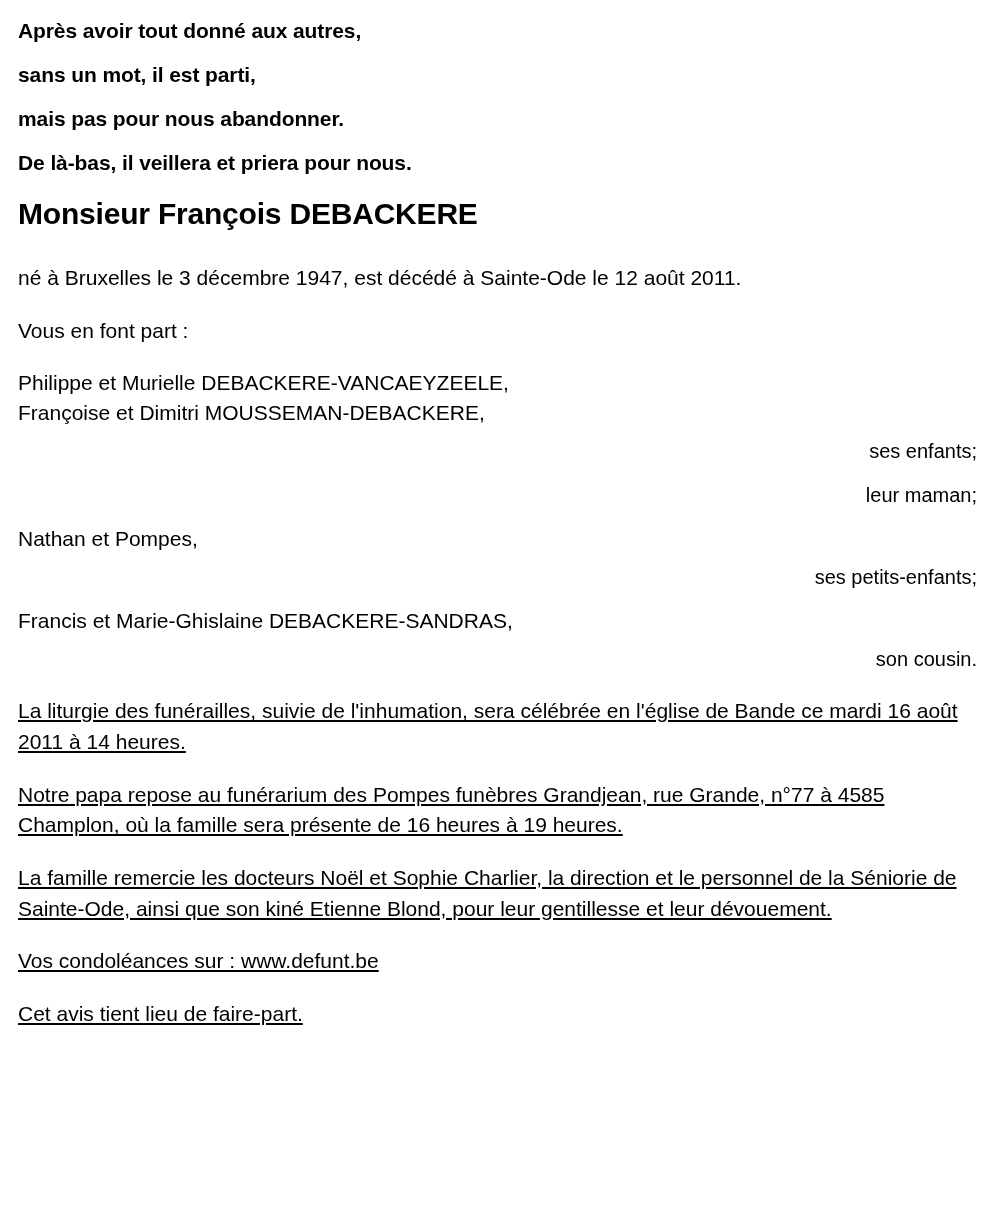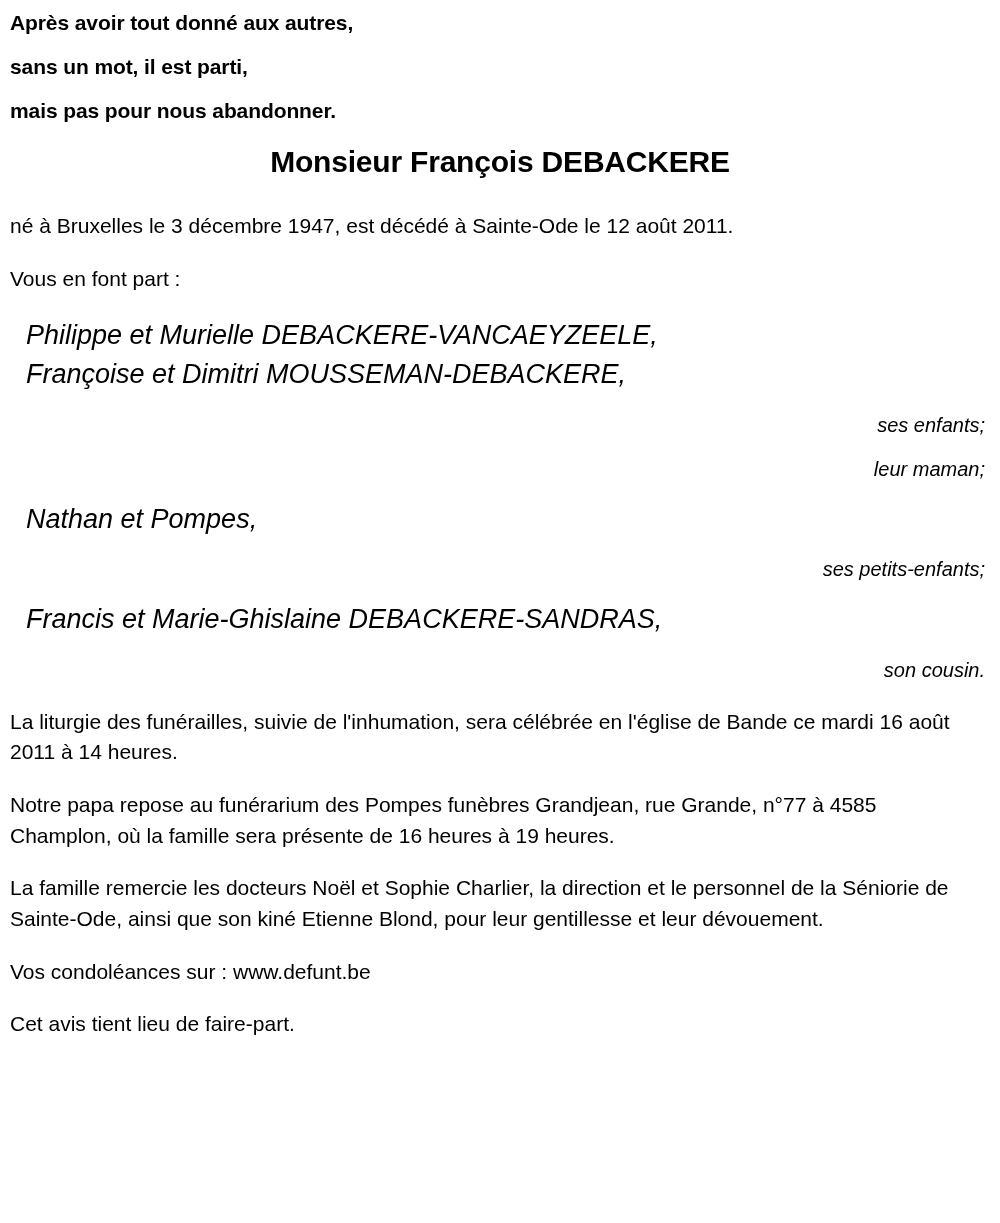--- a/index.html
+++ b/index.html
@@ -11,21 +11,21 @@
     width: 1000px;
     height: 1223px;
     font-family: "Liberation Sans", sans-serif;
     color: #000000;
     overflow: hidden;
   }
   .page {
     position: relative;
     width: 1000px;
     height: 1223px;
-    padding: 0;
+    padding: 8px;
     box-sizing: border-box;
   }
   .inner {
     padding: 12px 10px 0 10px;
   }
 
   
   .poem {
     margin: 0 0 26px 0;
   }
@@ -40,72 +40,71 @@
     margin-bottom: 0;
   }
 
   
   .deceased-name {
     font-size: 30px;
     font-weight: bold;
     line-height: 1.0;
     margin: 0 0 34px 0;
     letter-spacing: -0.2px;
-    text-align: center;
   }
 
   
   .para {
     font-size: 21px;
     font-weight: normal;
     line-height: 1.46;
     margin: 0 6px 22px 0;
     max-width: 940px;
   }
 
   
   .relations {
     margin: 0 0 22px 0;
   }
   .relation-group {
     margin: 0 0 14px 0;
   }
   .relation-names {
-    font-size: 27px;
+    font-size: 21px;
     line-height: 1.43;
-    margin: 16px;
-    font-style: italic;
+    margin: 0;
   }
   .relation-name-line {
     display: block;
   }
   .relation-label {
     display: block;
     text-align: right;
-    font-style: italic;
     font-size: 20px;
     line-height: 1.5;
-    margin-top: 14px;
+    margin-top: 8px;
     padding-right: 5px;
   }
 
   .closing .para {
     margin-bottom: 22px;
+    text-decoration: underline;
   }
 </style>
 </head>
 <body>
 
 <div class="page">
   <div class="inner">
 
     <div class="poem">
       <p class="poem-line">Après avoir tout donné aux autres,</p>
       <p class="poem-line">sans un mot, il est parti,</p>
       <p class="poem-line">mais pas pour nous abandonner.</p>
+      <p class="poem-line">De là-bas, il veillera et priera pour nous.</p>
     </div>
 
     <h1 class="deceased-name">Monsieur François DEBACKERE</h1>
 
     <p class="para">né à Bruxelles le 3 décembre 1947, est décédé à Sainte-Ode le 12 août 2011.</p>
 
     <p class="para">Vous en font part :</p>
 
     <div class="relations">
 

